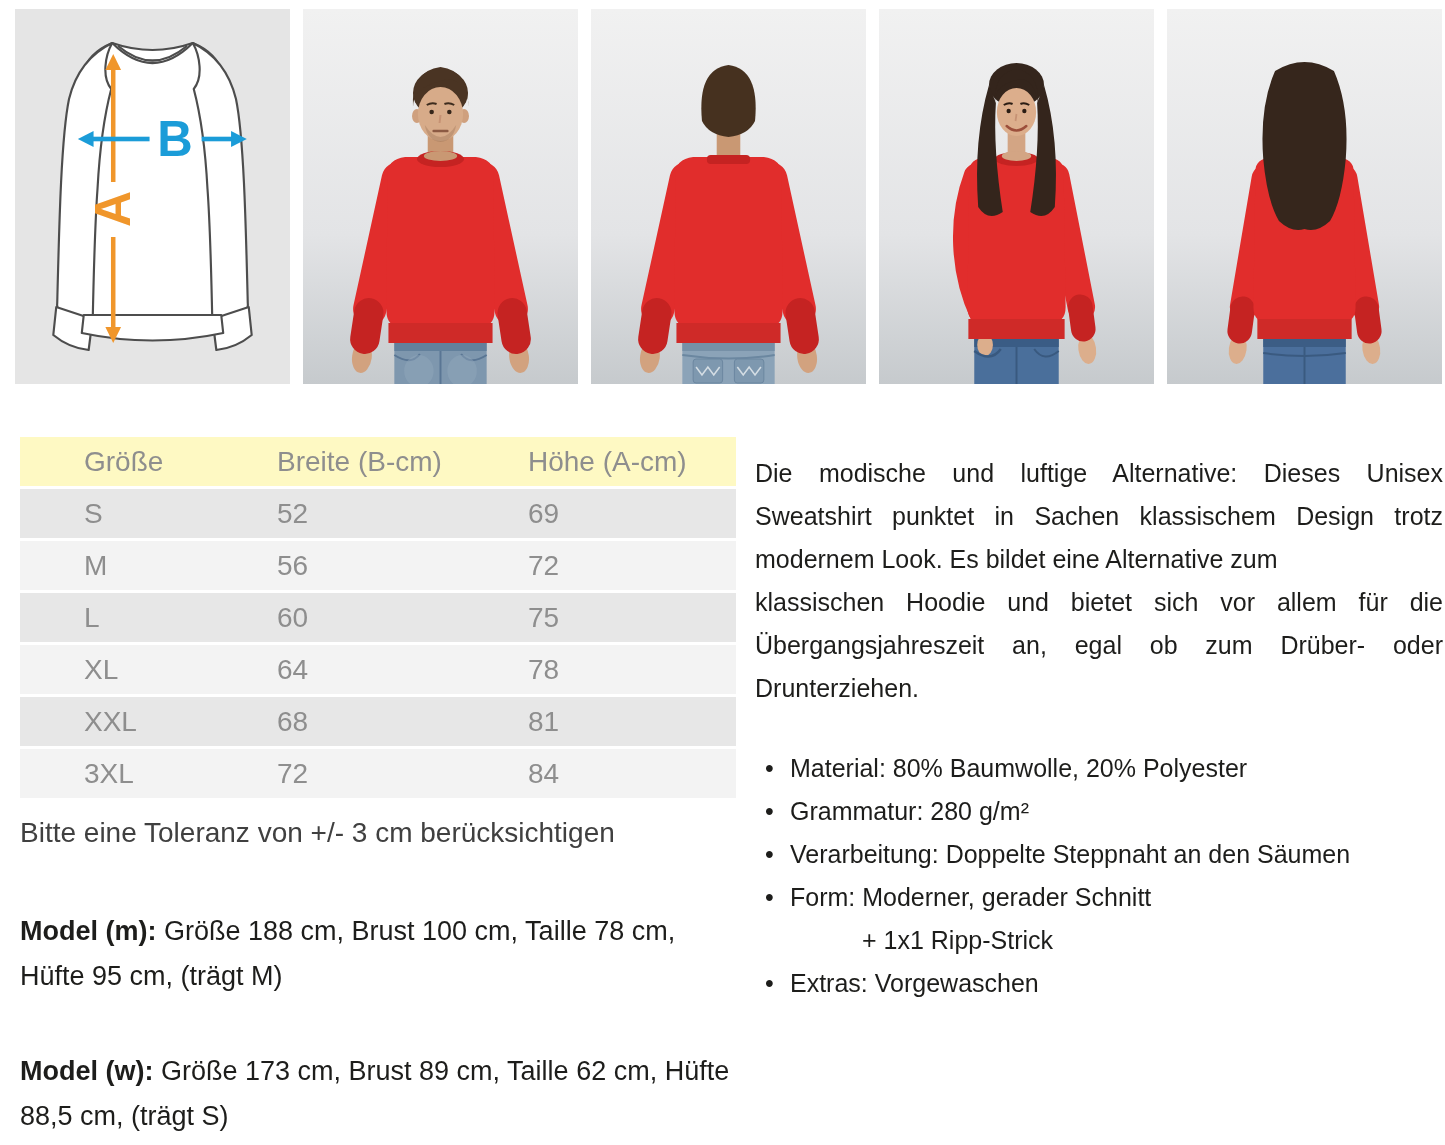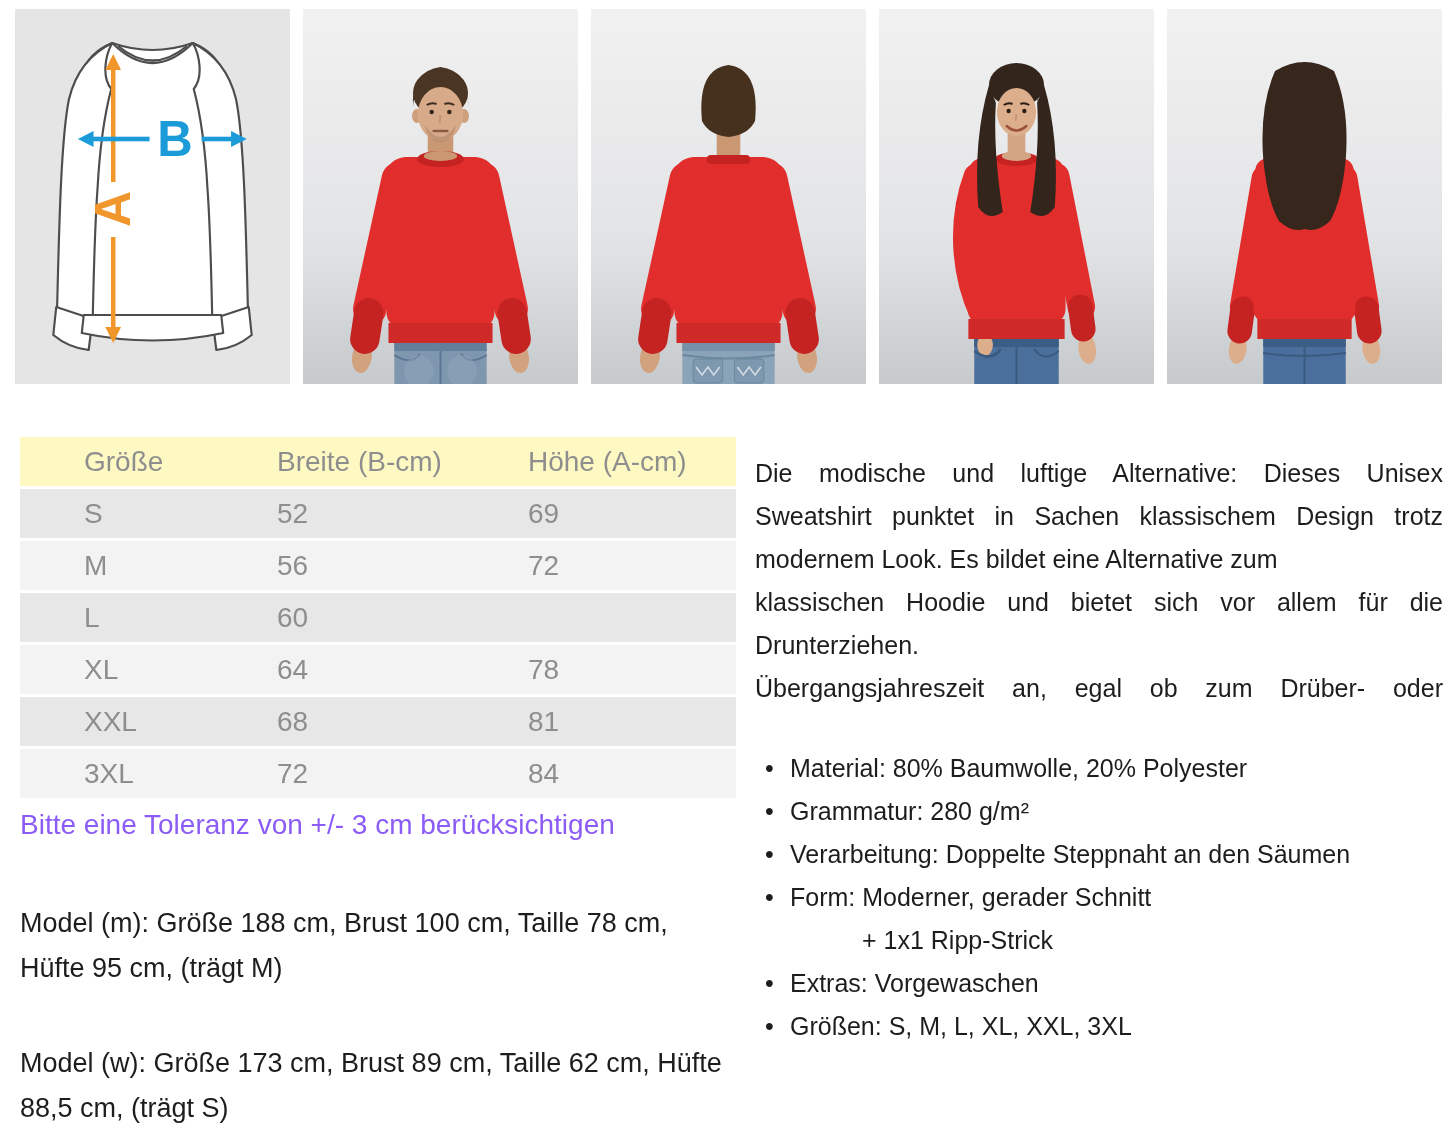--- a/index.html
+++ b/index.html
@@ -14,25 +14,25 @@
   
   .left-col{position:absolute;left:20px;top:437px;width:716px;}
   .t-row{display:grid;grid-template-columns:237px 253px 1fr;height:49px;line-height:49px;
          margin-bottom:3px;font-size:28px;color:#8e8e8e;}
   .t-row>div:nth-child(1){padding-left:64px;}
   .t-row>div:nth-child(2){padding-left:20px;}
   .t-row>div:nth-child(3){padding-left:18px;}
   .t-head{background:#fef9c3;}
   .t-odd{background:#e7e7e7;}
   .t-even{background:#f3f3f3;}
-  .note{margin-top:11px;font-size:28px;color:#8b5cf6;}
+  .note{margin-top:19px;font-size:28px;color:#404040;}
   .model-block{font-size:27px;line-height:45px;}
   .model-m{margin-top:60px;}
   .model-w{margin-top:50px;}
-  .model-label{font-weight:normal;}
+  .model-label{font-weight:bold;}
   
   .right-col{position:absolute;left:755px;top:452px;width:688px;}
   .desc-line{font-size:25px;line-height:43px;}
   .jl{text-align:justify;text-align-last:justify;}
   .specs{margin-top:37px;}
   .spec-row{font-size:25px;line-height:43px;padding-left:35px;position:relative;}
   .spec-row.bullet::before{content:"\2022";position:absolute;left:10px;top:0;font-size:25px;color:#1d1d1b;}
   .spec-row.cont{padding-left:107px;}
 </style>
 </head>
@@ -224,20 +224,21 @@
       <div>69</div>
     </div>
     <div class="t-row t-even">
       <div>M</div>
       <div>56</div>
       <div>72</div>
     </div>
     <div class="t-row t-odd">
       <div>L</div>
       <div>60</div>
+      <div>75</div>
     </div>
     <div class="t-row t-even">
       <div>XL</div>
       <div>64</div>
       <div>78</div>
     </div>
     <div class="t-row t-odd">
       <div>XXL</div>
       <div>68</div>
       <div>81</div>
@@ -255,26 +256,25 @@
 
   <div class="model-block model-w"><span class="model-label">Model (w):</span><span> Größe 173 cm, Brust 89 cm, Taille 62 cm, Hüfte 88,5 cm, (trägt S)</span></div>
 </div>
 
 <div class="right-col">
   <div>
     <div class="desc-line jl">Die modische und luftige Alternative: Dieses Unisex</div>
     <div class="desc-line jl">Sweatshirt punktet in Sachen klassischem Design trotz</div>
     <div class="desc-line">modernem Look. Es bildet eine Alternative zum</div>
     <div class="desc-line jl">klassischen Hoodie und bietet sich vor allem für die</div>
+    <div class="desc-line jl">Übergangsjahreszeit an, egal ob zum Drüber- oder</div>
     <div class="desc-line">Drunterziehen.</div>
-    <div class="desc-line jl">Übergangsjahreszeit an, egal ob zum Drüber- oder</div>
   </div>
 
   <div class="specs">
     <div class="spec-row bullet">Material: 80% Baumwolle, 20% Polyester</div>
     <div class="spec-row bullet">Grammatur: 280 g/m²</div>
     <div class="spec-row bullet">Verarbeitung: Doppelte Steppnaht an den Säumen</div>
     <div class="spec-row bullet">Form: Moderner, gerader Schnitt</div>
     <div class="spec-row cont">+ 1x1 Ripp-Strick</div>
     <div class="spec-row bullet">Extras: Vorgewaschen</div>
-    <div class="spec-row bullet">Größen:  S, M, L, XL, XXL, 3XL</div>
   </div>
 </div>
 
 </body></html>

